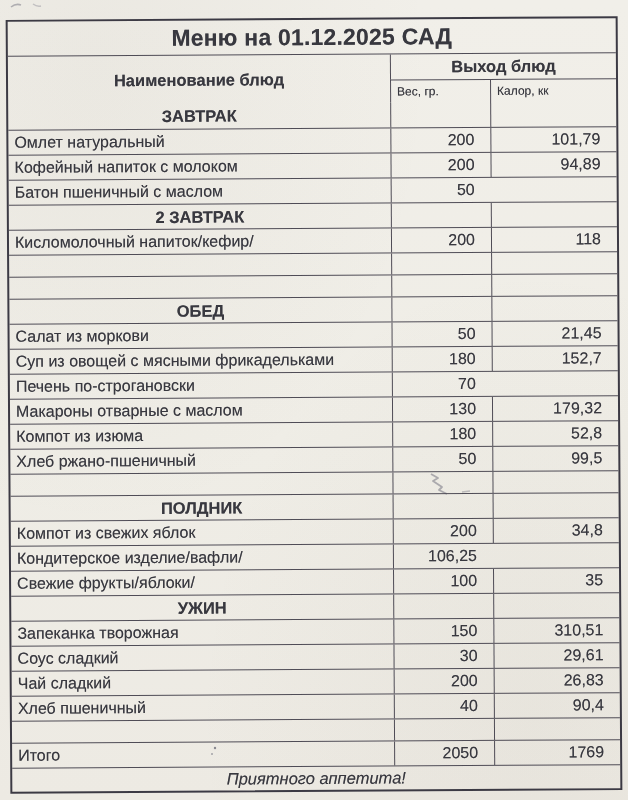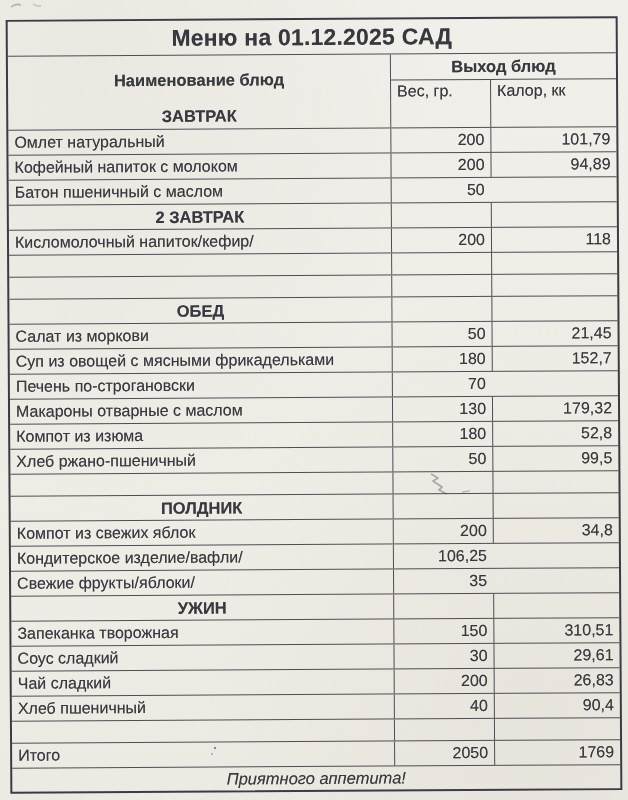--- a/index.html
+++ b/index.html
@@ -26,29 +26,29 @@
     box-sizing:border-box;
   }
 
   .row{display:grid;grid-template-columns:1fr 100px 126px;border-top:1px solid var(--line);box-sizing:border-box;}
   .row:first-child{border-top:none;}
 
   .cell{display:flex;align-items:center;font-size:16px;line-height:1;color:var(--ink);
         white-space:nowrap;overflow:hidden;box-sizing:border-box;
         text-shadow:0 0 0.5px rgba(55,55,65,0.55);}
   .cell.name{padding-left:6px;}
-  .cell.num{justify-content:flex-end;padding-right:6px;border-left:1px solid var(--line);}
+  .cell.num{justify-content:flex-end;padding-right:16px;border-left:1px solid var(--line);}
 
   .title-row{grid-template-columns:1fr;height:34px;}
   .title-row .cell{justify-content:center;font-size:23px;font-weight:700;letter-spacing:0.2px;padding:0;}
 
   .header-block{display:grid;grid-template-columns:1fr 100px 126px;grid-template-rows:25px 23px;border-top:1px solid var(--line);box-sizing:border-box;}
   .h-name{grid-row:1/3;justify-content:center;font-weight:700;font-size:16.5px;padding:0;}
   .h-out{grid-column:2/4;border-left:1px solid var(--line);justify-content:center;font-weight:700;font-size:16.5px;}
-  .h-sub{border-left:1px solid var(--line);border-top:1px solid var(--line);padding-left:6px;font-size:16px;}
+  .h-sub{border-left:1px solid var(--line);border-top:1px solid var(--line);padding-left:6px;font-size:12px;}
 
   .section-row{height:25px;}
   .section-row .cell.name{justify-content:center;font-weight:700;font-size:16.5px;padding-left:0;}
   .item-row{height:25px;}
   .empty-row{height:22px;}
   .total-row{height:25px;}
 
   .footer-row{grid-template-columns:1fr;height:24px;}
   .footer-row .cell{justify-content:center;font-style:italic;font-size:16.5px;padding:0;}
 
@@ -169,20 +169,21 @@
           <div class="cell name">Компот из свежих яблок</div>
           <div class="cell num">200</div>
           <div class="cell num">34,8</div>
         </div>
         <div class="row item-row">
           <div class="cell name">Кондитерское изделие/вафли/</div>
           <div class="cell num">106,25</div>
         </div>
         <div class="row item-row">
           <div class="cell name">Свежие фрукты/яблоки/</div>
+          <div class="cell num">100</div>
           <div class="cell num">35</div>
         </div>
         <div class="row section-row">
           <div class="cell name">УЖИН</div>
           <div class="cell num"></div>
           <div class="cell num"></div>
         </div>
         <div class="row item-row">
           <div class="cell name">Запеканка творожная</div>
           <div class="cell num">150</div>

